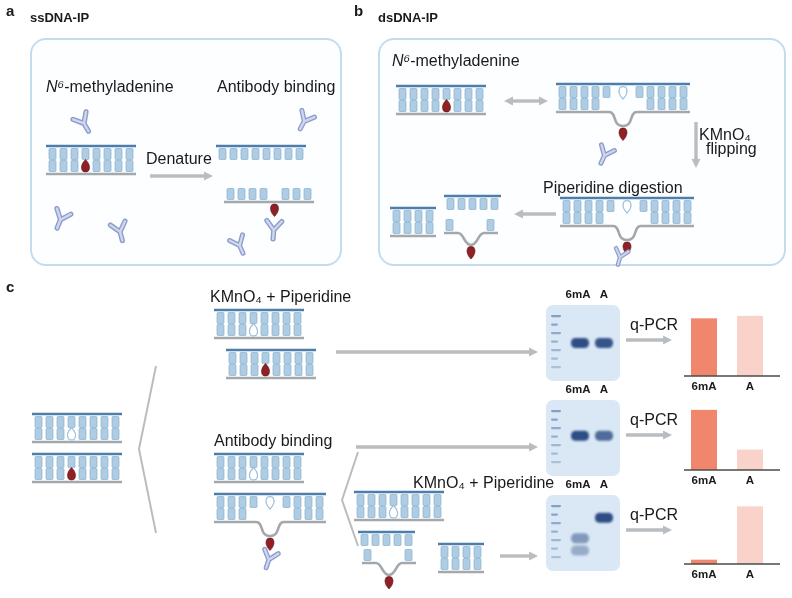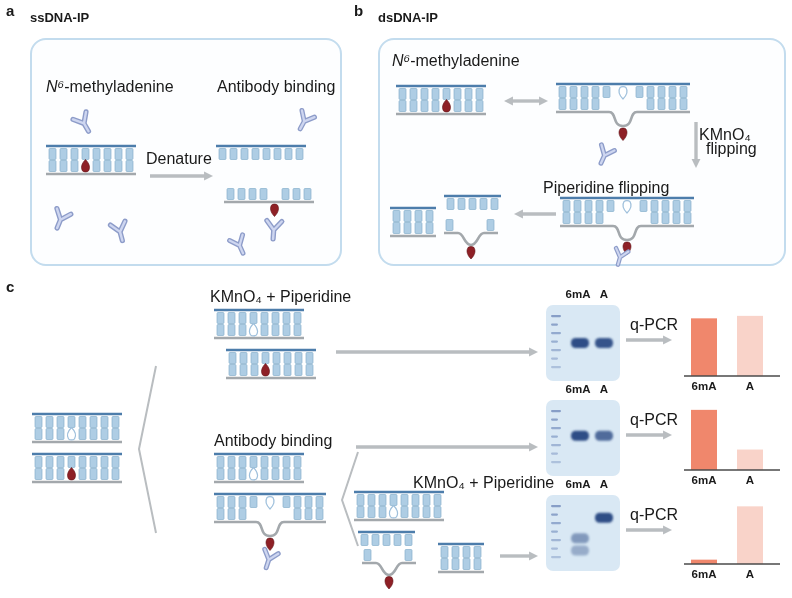--- a/index.html
+++ b/index.html
@@ -476,21 +476,21 @@
   <div class="ptitle" style="left:30px;top:10px;width:312px">ssDNA-IP</div>
   <div class="cap" style="left:46px;top:78px"><i>N⁶</i><span>-methyladenine</span></div>
   <div class="cap" style="left:217px;top:78px">Antibody binding</div>
   <div class="cap" style="left:146px;top:150px;width:70px;">Denature</div>
 
   <div class="plabel" style="left:354px;top:2px">b</div>
   <div class="ptitle" style="left:378px;top:10px;width:408px">dsDNA-IP</div>
   <div class="cap" style="left:392px;top:52px"><i>N⁶</i><span>-methyladenine</span></div>
   <div class="cap" style="left:699px;top:126px">KMnO₄</div>
   <div class="cap" style="left:706px;top:140px">flipping</div>
-  <div class="cap" style="left:543px;top:179px">Piperidine flipping</div>
+  <div class="cap" style="left:543px;top:179px">Piperidine digestion</div>
 
   <div class="plabel" style="left:6px;top:278px">c</div>
   <div class="cap" style="left:210px;top:288px">KMnO₄ + Piperidine</div>
   <div class="cap" style="left:214px;top:432px">Antibody binding</div>
   <div class="cap" style="left:413px;top:474px">KMnO₄ + Piperidine</div>
 
   <div class="gel-head" style="left:546px;top:288px">
     <span style="left:32px">6mA</span>
     <span style="left:58px">A</span>
   </div>

